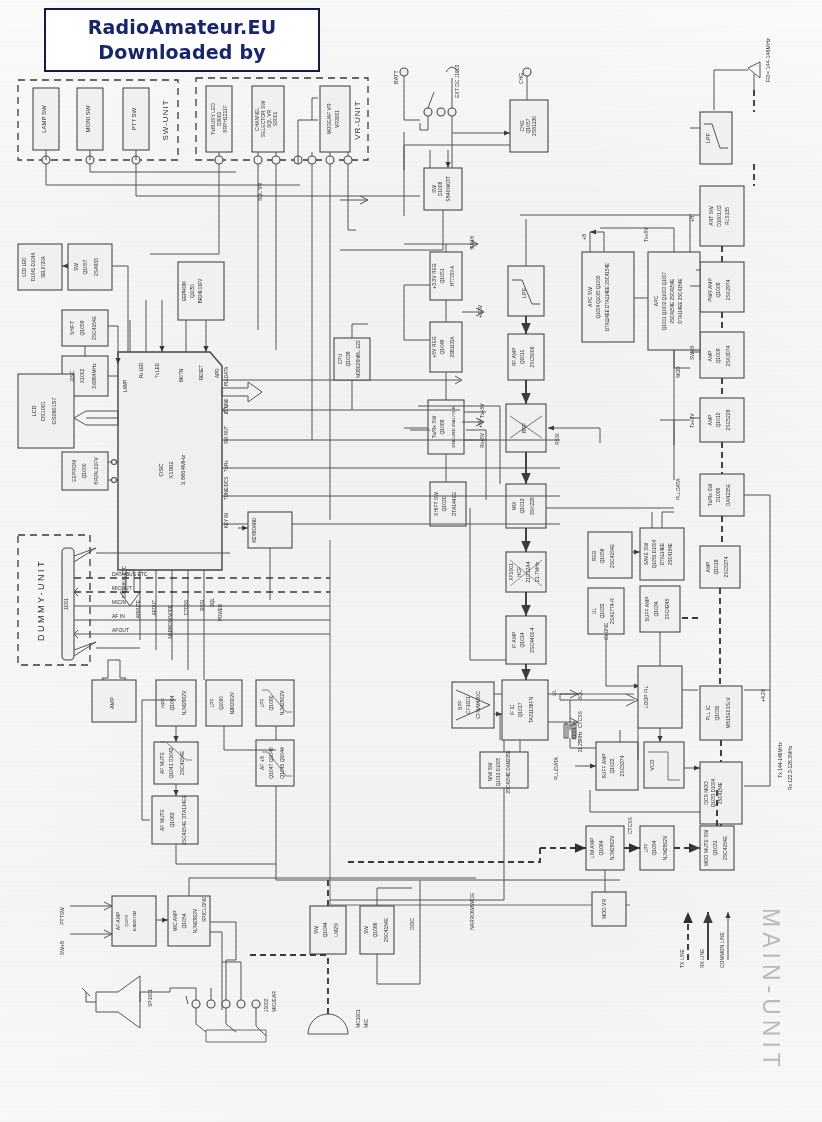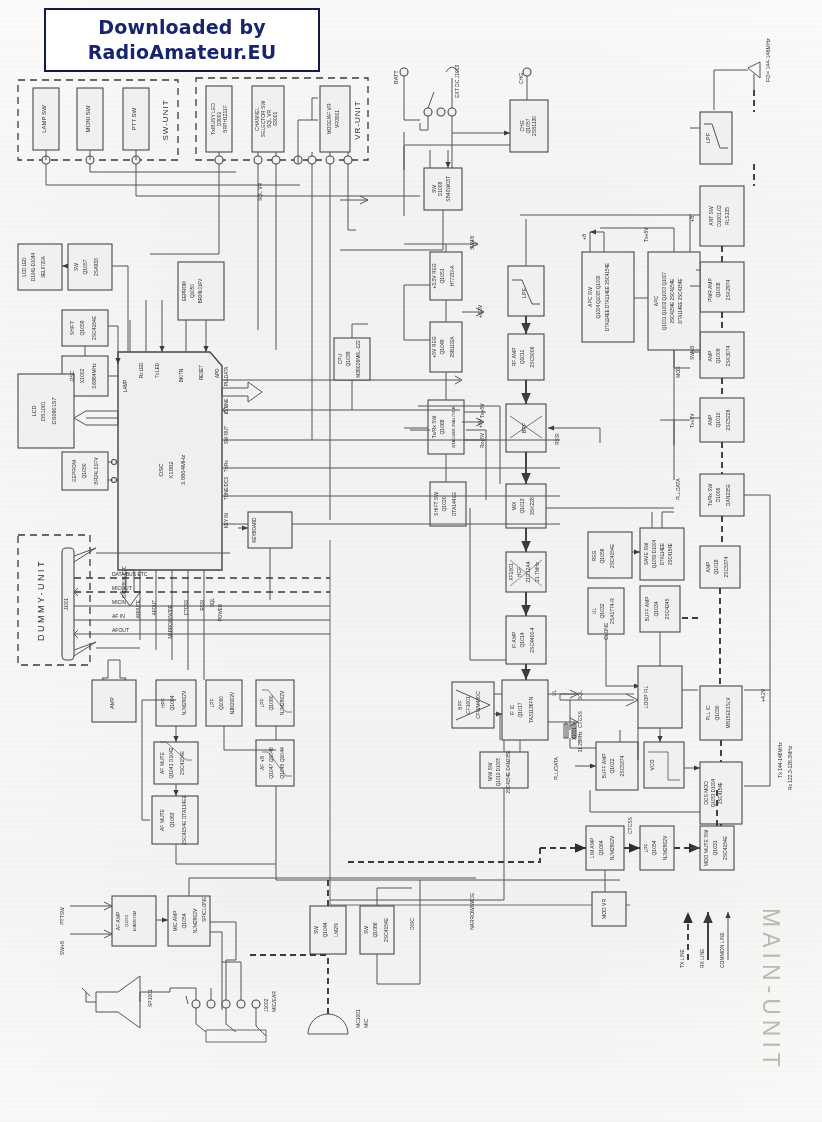--- a/index.html
+++ b/index.html
@@ -628,16 +628,16 @@
 
       <text class="t" x="684" y="968" font-size="5" transform="rotate(-90 684 968)" text-anchor="start">TX LINE</text>
       <text class="t" x="704" y="968" font-size="5" transform="rotate(-90 704 968)" text-anchor="start">RX LINE</text>
       <text class="t" x="724" y="968" font-size="5" transform="rotate(-90 724 968)" text-anchor="start">COMMON LINE</text>
     </g>
   </svg>
 
   <div class="big-unit" style="right:38px;bottom:50px;">MAIN-UNIT</div>
 
   <div class="wm">
+    <div>RadioAmateur.EU</div>
     <div>Downloaded by</div>
-    <div>RadioAmateur.EU</div>
   </div>
 </div>
 
 </body></html>

